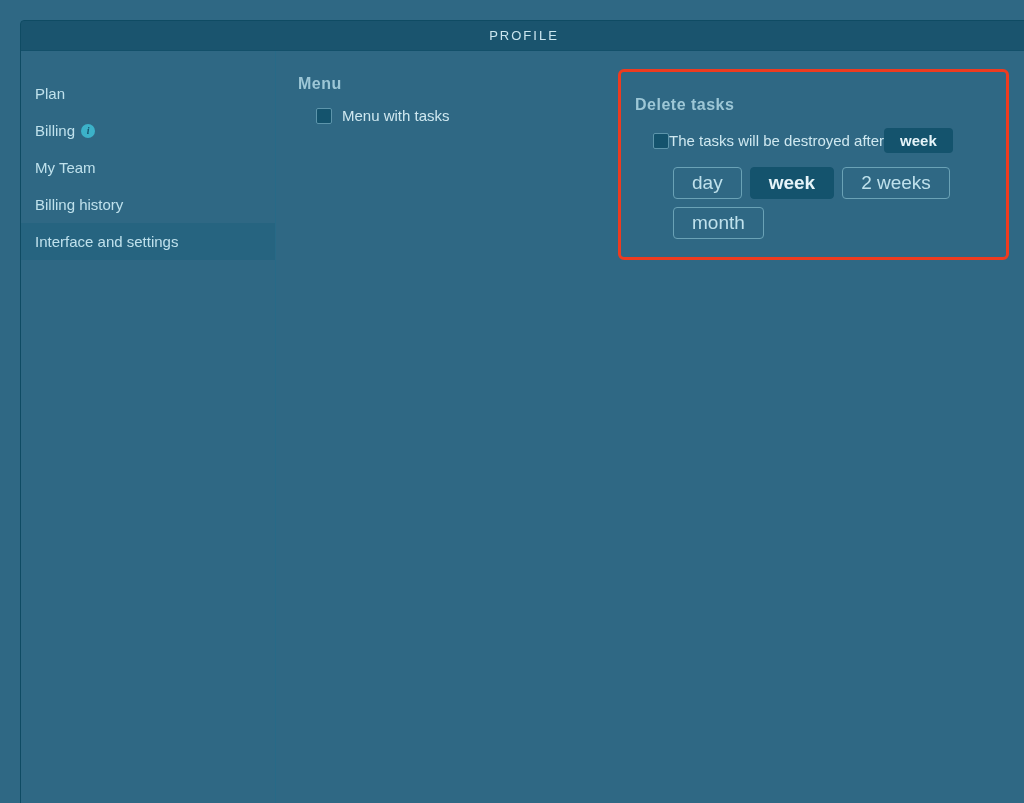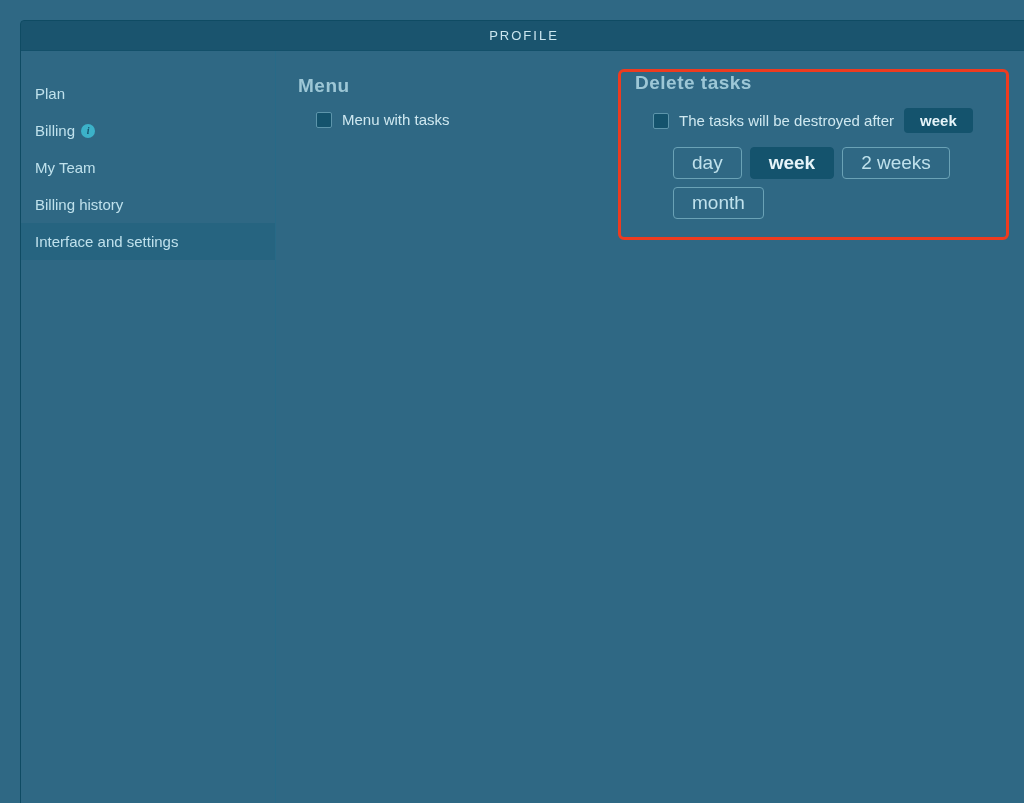--- a/index.html
+++ b/index.html
@@ -73,21 +73,21 @@
     display: flex;
     gap: 20px;
     align-items: flex-start;
   }
   .col {
     flex: 0 0 auto;
   }
   .col.menu-col { width: 300px; }
   .col.delete-col { flex: 1; }
   .section-title {
-    font-size: 19px;
+    font-size: 16px;
     font-weight: 600;
     color: #9dc7d6;
     letter-spacing: 0.5px;
     margin-bottom: 14px;
   }
   .check-row {
     display: flex;
     align-items: center;
     gap: 10px;
     margin: 0 0 12px 18px;
@@ -98,27 +98,26 @@
     width: 16px;
     height: 16px;
     background: #14536d;
     border: 1px solid #5d95ab;
     border-radius: 2px;
     flex-shrink: 0;
   }
   .highlight-box {
     border: 3px solid #ee3b1f;
     border-radius: 6px;
-    padding: 0 14px 18px 14px;
+    padding: 24px 14px 18px 14px;
     margin-top: -6px;
   }
   .delete-row1 {
     display: flex;
     align-items: center;
-    gap: 10px;
     margin: 0 0 14px 18px;
     font-size: 15px;
     color: #cfe8f0;
     flex-wrap: wrap;
   }
   .pill {
     background: #14536d;
     border-radius: 4px;
     padding: 4px 16px;
     font-weight: 700;

